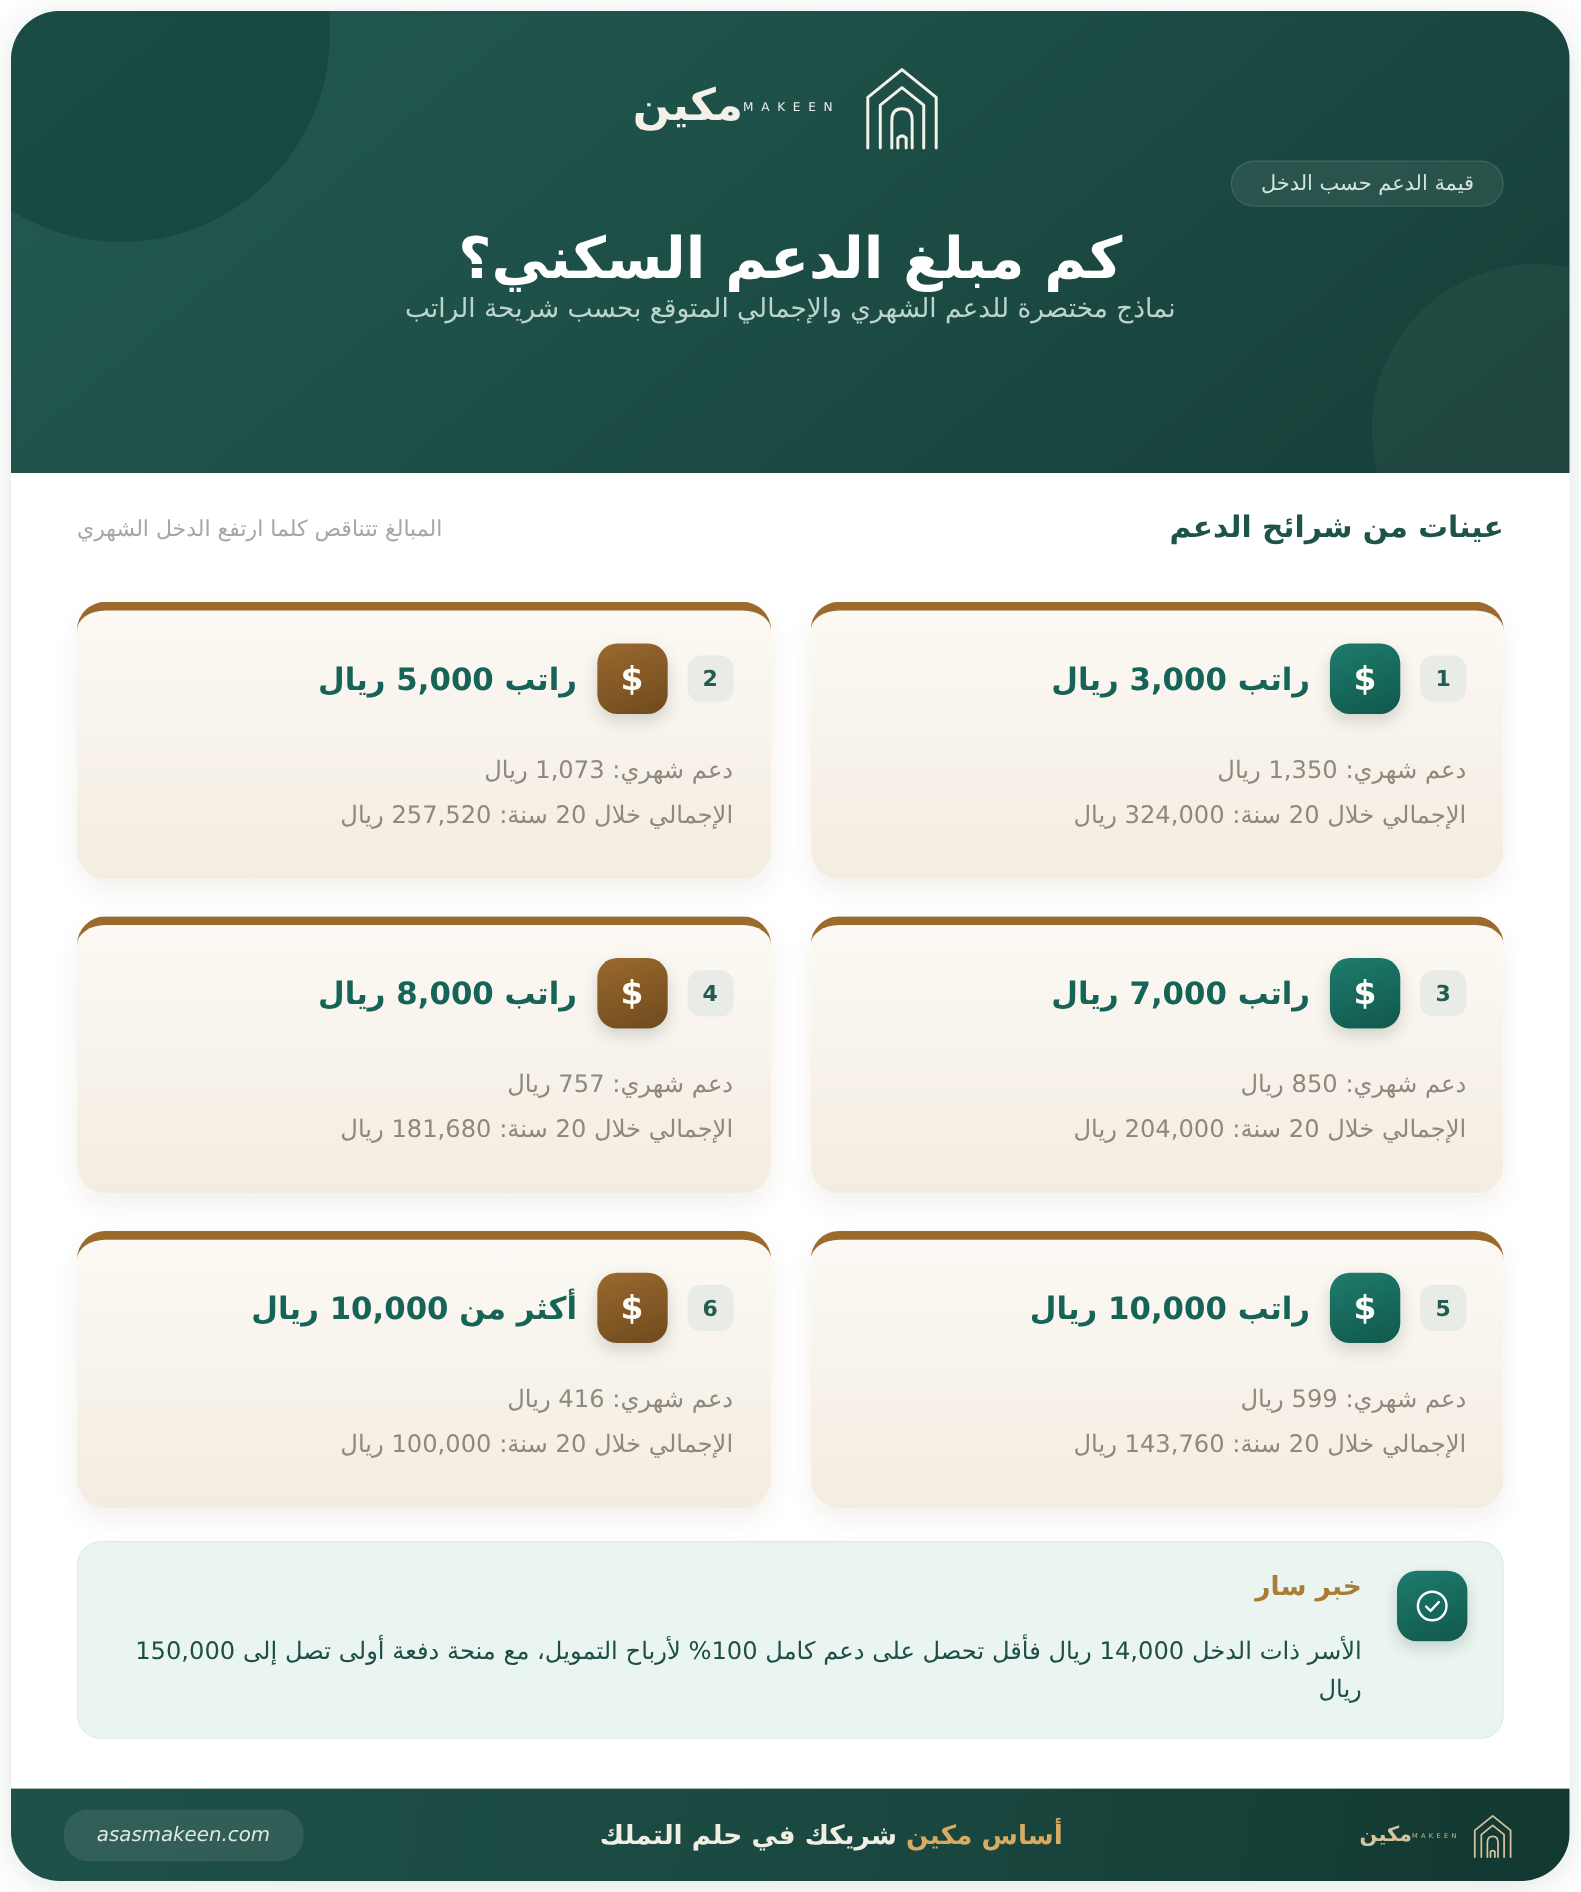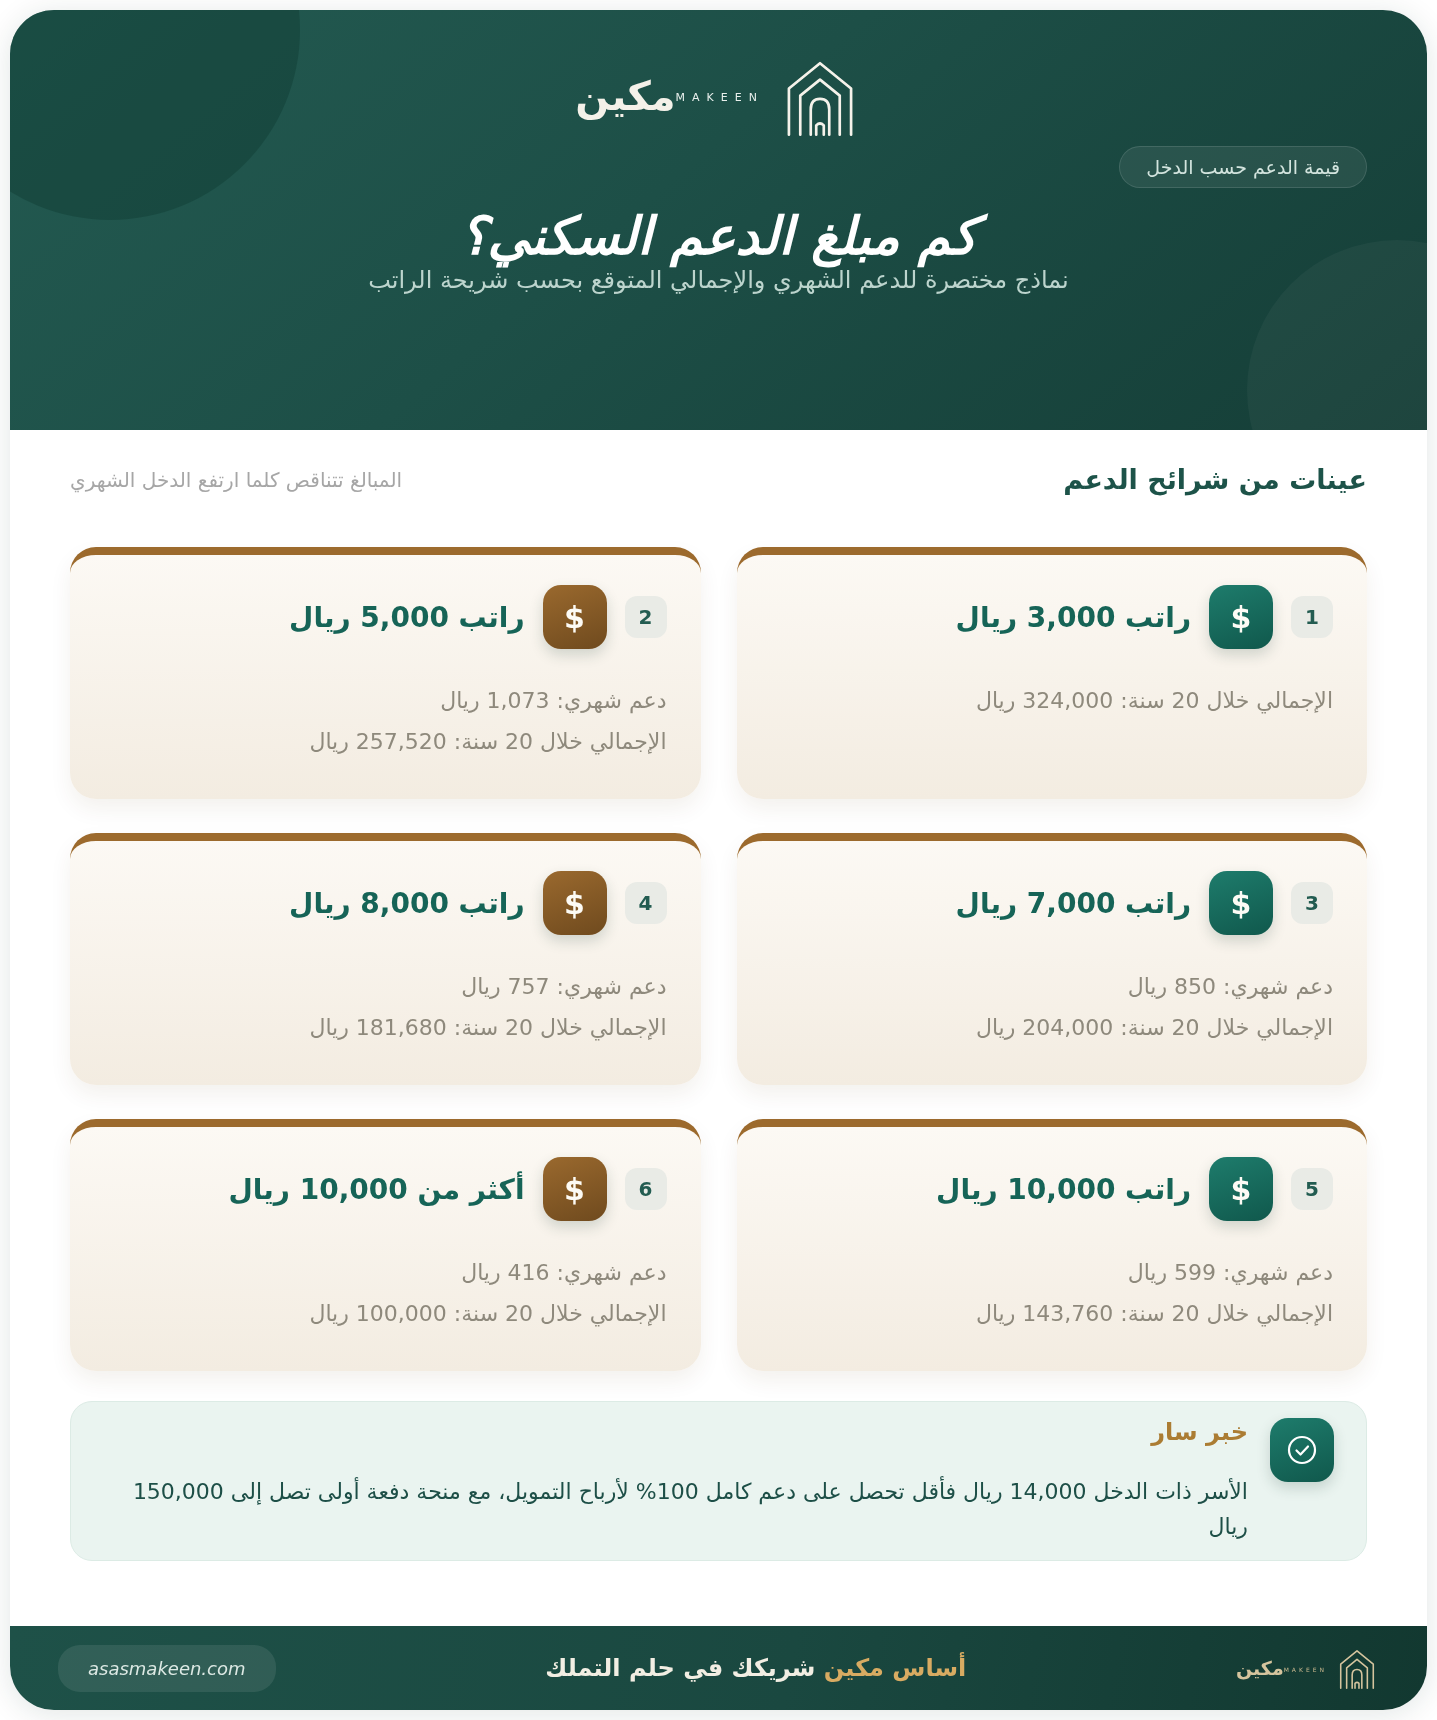--- a/index.html
+++ b/index.html
@@ -34,21 +34,21 @@
   .house-svg { width:84px; height:84px; }
   .badge-row { display:flex; padding-inline:60px; margin-top:8px; position:relative; }
   .income-badge {
     padding:9px 26px; border-radius:999px;
     background:rgba(255,255,255,.07);
     border:1px solid rgba(255,255,255,.12);
     color:#d3e4de; font-size:19px;
   }
   .page-title {
     text-align:center; color:#ffffff; font-size:52px; font-weight:bold;
-    margin-top:18px; position:relative;font-style:italic;
+    margin-top:18px; position:relative;
   }
   .page-subtitle {
     text-align:center; color:#bcd4cd; font-size:24px; position:relative;
   }
 
   
   .main { flex:1 1 auto; padding:0 60px; background:#ffffff; }
   .section-row {
     margin-top:34px; display:flex; justify-content:space-between; align-items:center;
   }
@@ -83,22 +83,22 @@
   .card--teal  .icon-box { background:linear-gradient(160deg,#1e7c6c,#10584c); }
   .card--brown .icon-box { background:linear-gradient(160deg,#9a692e,#6f4a1e); }
   .card-salary { color:#166457; font-size:28px; font-weight:bold; }
   .card-body { margin-top:32px; }
   .card-line { color:#8e897c; font-size:22px; line-height:1.85; }
 
   
   .goodnews {
     margin-top:30px; border-radius:22px;
     background:#eaf4f0; border:1px solid #dcebe5;
-    padding:16px 32px;
-    display:flex; gap:22px; align-items:flex-start;
+    padding:26px 32px;
+    display:flex; gap:32px; align-items:flex-start;
   }
   .check-box {
     width:64px; height:64px; flex:0 0 auto; border-radius:18px;
     background:linear-gradient(160deg,#1e7c6c,#10584c);
     display:flex; align-items:center; justify-content:center;
     box-shadow:0 6px 14px rgba(30,60,50,.18);
   }
   .goodnews-title { color:#ab7c33; font-size:24px; font-weight:bold; }
   .goodnews-body { color:#1d4f47; font-size:22px; line-height:1.6; margin-top:28px; }
 
@@ -163,20 +163,21 @@
 
     <div class="grid">
 
       <div class="card card--teal">
         <div class="card-head">
           <div class="num-badge">1</div>
           <div class="icon-box">$</div>
           <div class="card-salary">راتب 3,000 ريال</div>
         </div>
         <div class="card-body">
+          <div class="card-line">دعم شهري: 1,350 ريال</div>
           <div class="card-line">الإجمالي خلال 20 سنة: 324,000 ريال</div>
         </div>
       </div>
 
       <div class="card card--brown">
         <div class="card-head">
           <div class="num-badge">2</div>
           <div class="icon-box">$</div>
           <div class="card-salary">راتب 5,000 ريال</div>
         </div>

